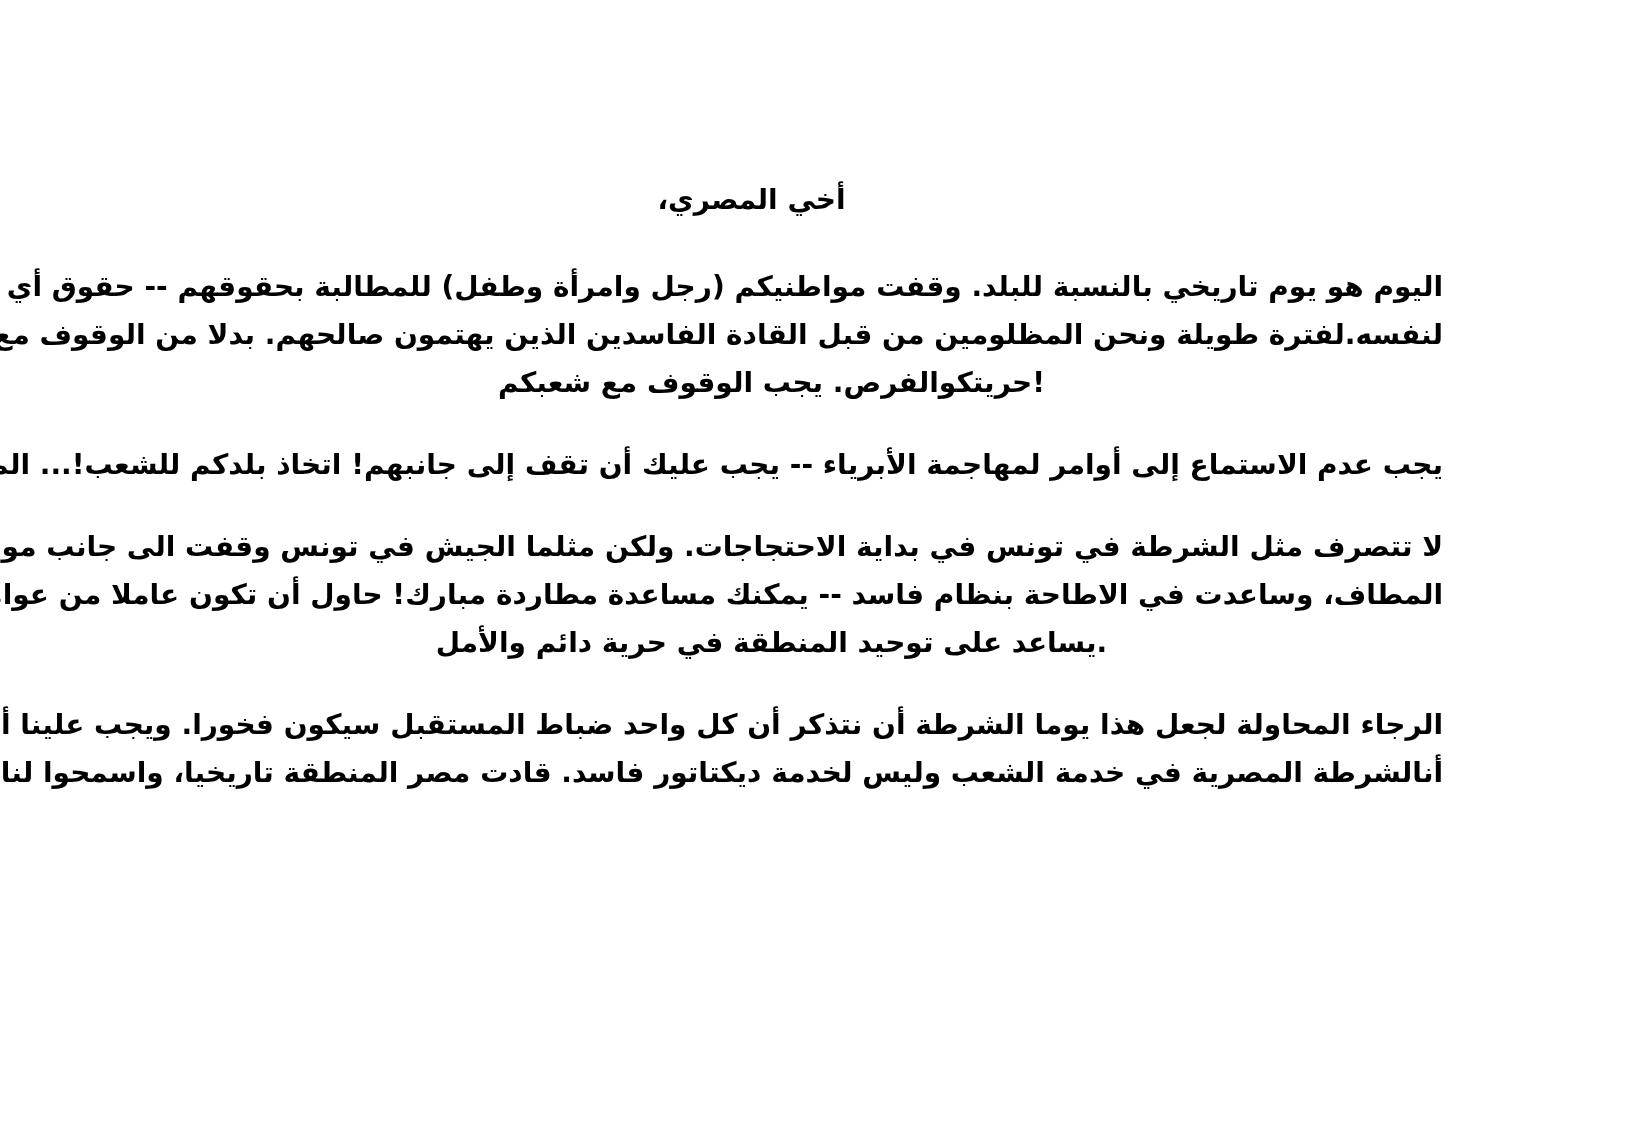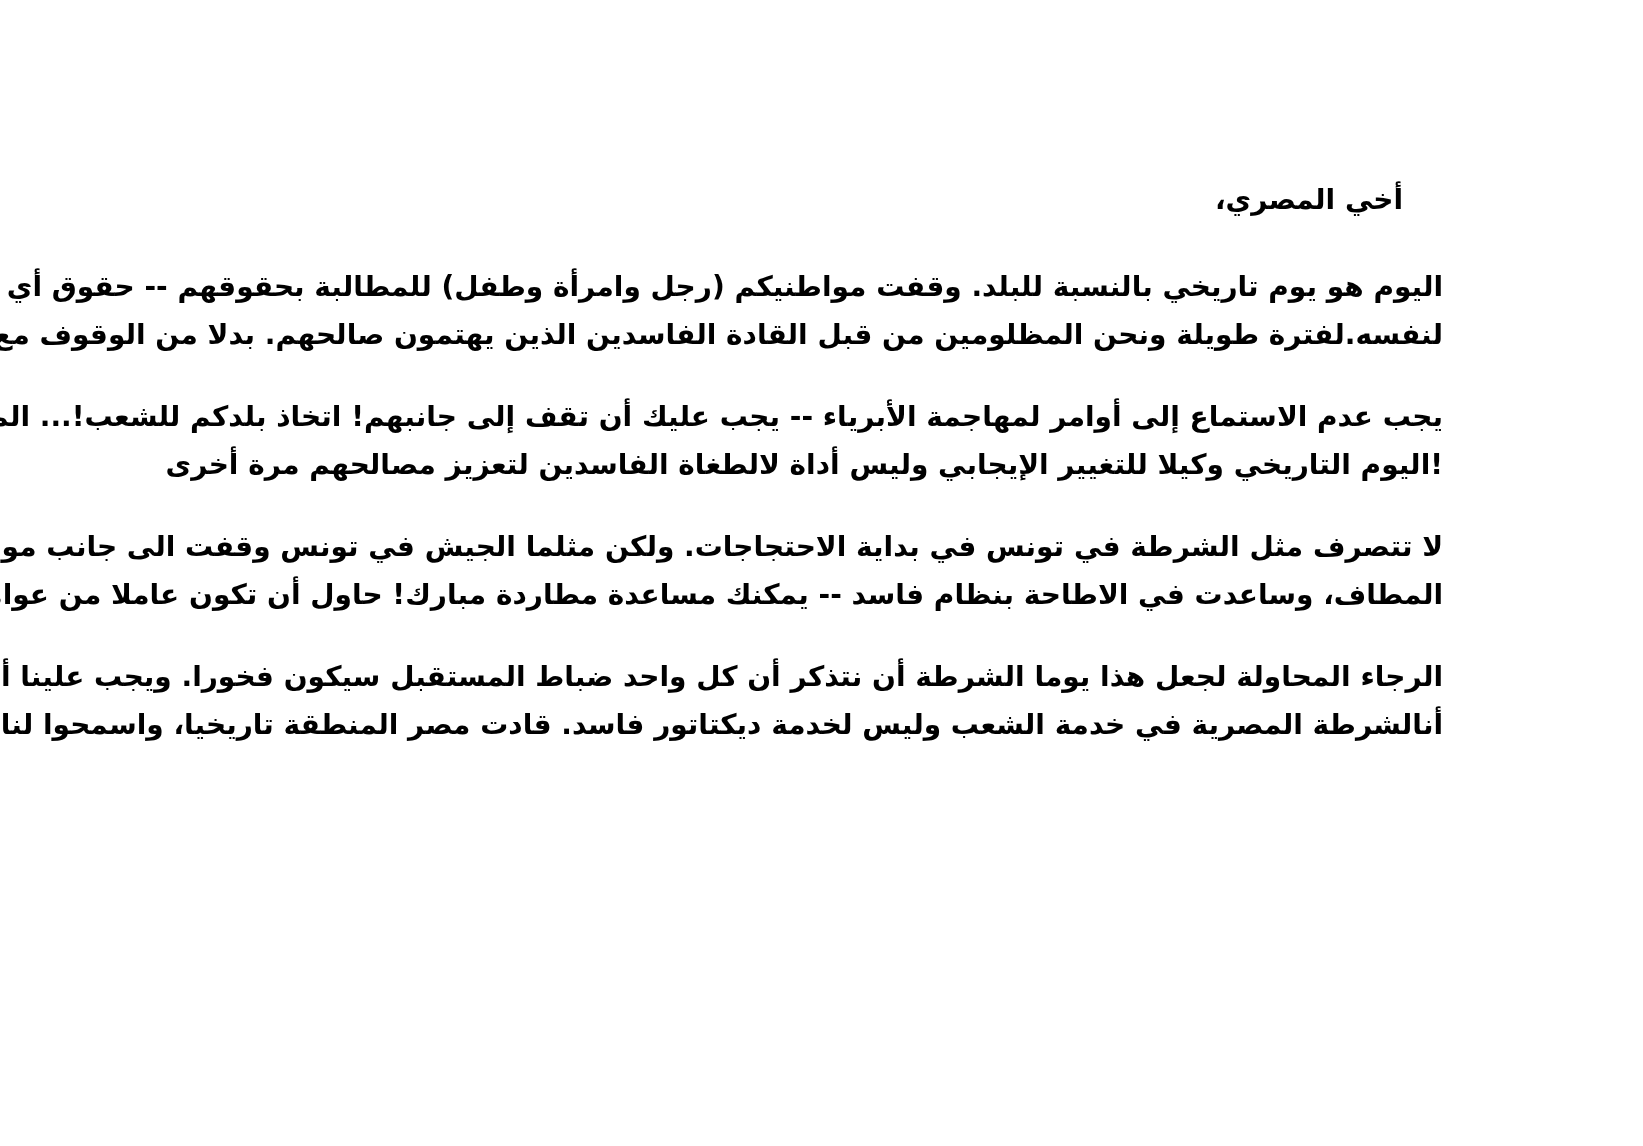--- a/index.html
+++ b/index.html
@@ -9,21 +9,21 @@
     width: 1643px;
     height: 1146px;
     overflow: hidden;
   }
   .page {
     box-sizing: border-box;
     width: 1643px;
     height: 949px;
     padding: 176px 200px 0 100px;
     direction: rtl;
-    text-align: right;
+    text-align: center;
     color: #000000;
     font-family: "DejaVu Sans", sans-serif;
     font-weight: 700;
     font-size: 28px;
   }
   .line {
     line-height: 48px;
     white-space: nowrap;
   }
   .salutation {
@@ -42,30 +42,31 @@
 </head>
 <body>
 
 <div class="page">
 
   <div class="line salutation">أخي المصري،</div>
 
   <div class="para">
     <div class="line">اليوم هو يوم تاريخي بالنسبة للبلد. وقفت مواطنيكم (رجل وامرأة وطفل) للمطالبة بحقوقهم -- حقوق أي إنسان يستحق</div>
     <div class="line">لنفسه.لفترة طويلة ونحن المظلومين من قبل القادة الفاسدين الذين يهتمون صالحهم. بدلا من الوقوف مع تلك التي سرق</div>
+    <div class="line">!حريتكوالفرص. يجب الوقوف مع شعبكم</div>
   </div>
 
   <div class="para">
     <div class="line">يجب عدم الاستماع إلى أوامر لمهاجمة الأبرياء -- يجب عليك أن تقف إلى جانبهم! اتخاذ بلدكم للشعب!... المشاركة في هذا</div>
-    <div class="line">!اليوم التاريخي وكيلا للتغيير الإيجابي وليس أداة لالطغاة الفاسدين لتعزيز مصالحهم مرة أخرى</div>
   </div>
 
   <div class="para">
     <div class="line">لا تتصرف مثل الشرطة في تونس في بداية الاحتجاجات. ولكن مثلما الجيش في تونس وقفت الى جانب مواطنيهم في نهاية</div>
     <div class="line">المطاف، وساعدت في الاطاحة بنظام فاسد -- يمكنك مساعدة مطاردة مبارك! حاول أن تكون عاملا من عوامل التغيير، مما</div>
+    <div class="line">.يساعد على توحيد المنطقة في حرية دائم والأمل</div>
   </div>
 
   <div class="para">
     <div class="line">الرجاء المحاولة لجعل هذا يوما الشرطة أن نتذكر أن كل واحد ضباط المستقبل سيكون فخورا. ويجب علينا أن نظهر للعالم</div>
     <div class="line">أنالشرطة المصرية في خدمة الشعب وليس لخدمة ديكتاتور فاسد. قادت مصر المنطقة تاريخيا، واسمحوا لنا أن يؤدي ذلكمرة</div>
   </div>
 
 </div>
 
 </body></html>

